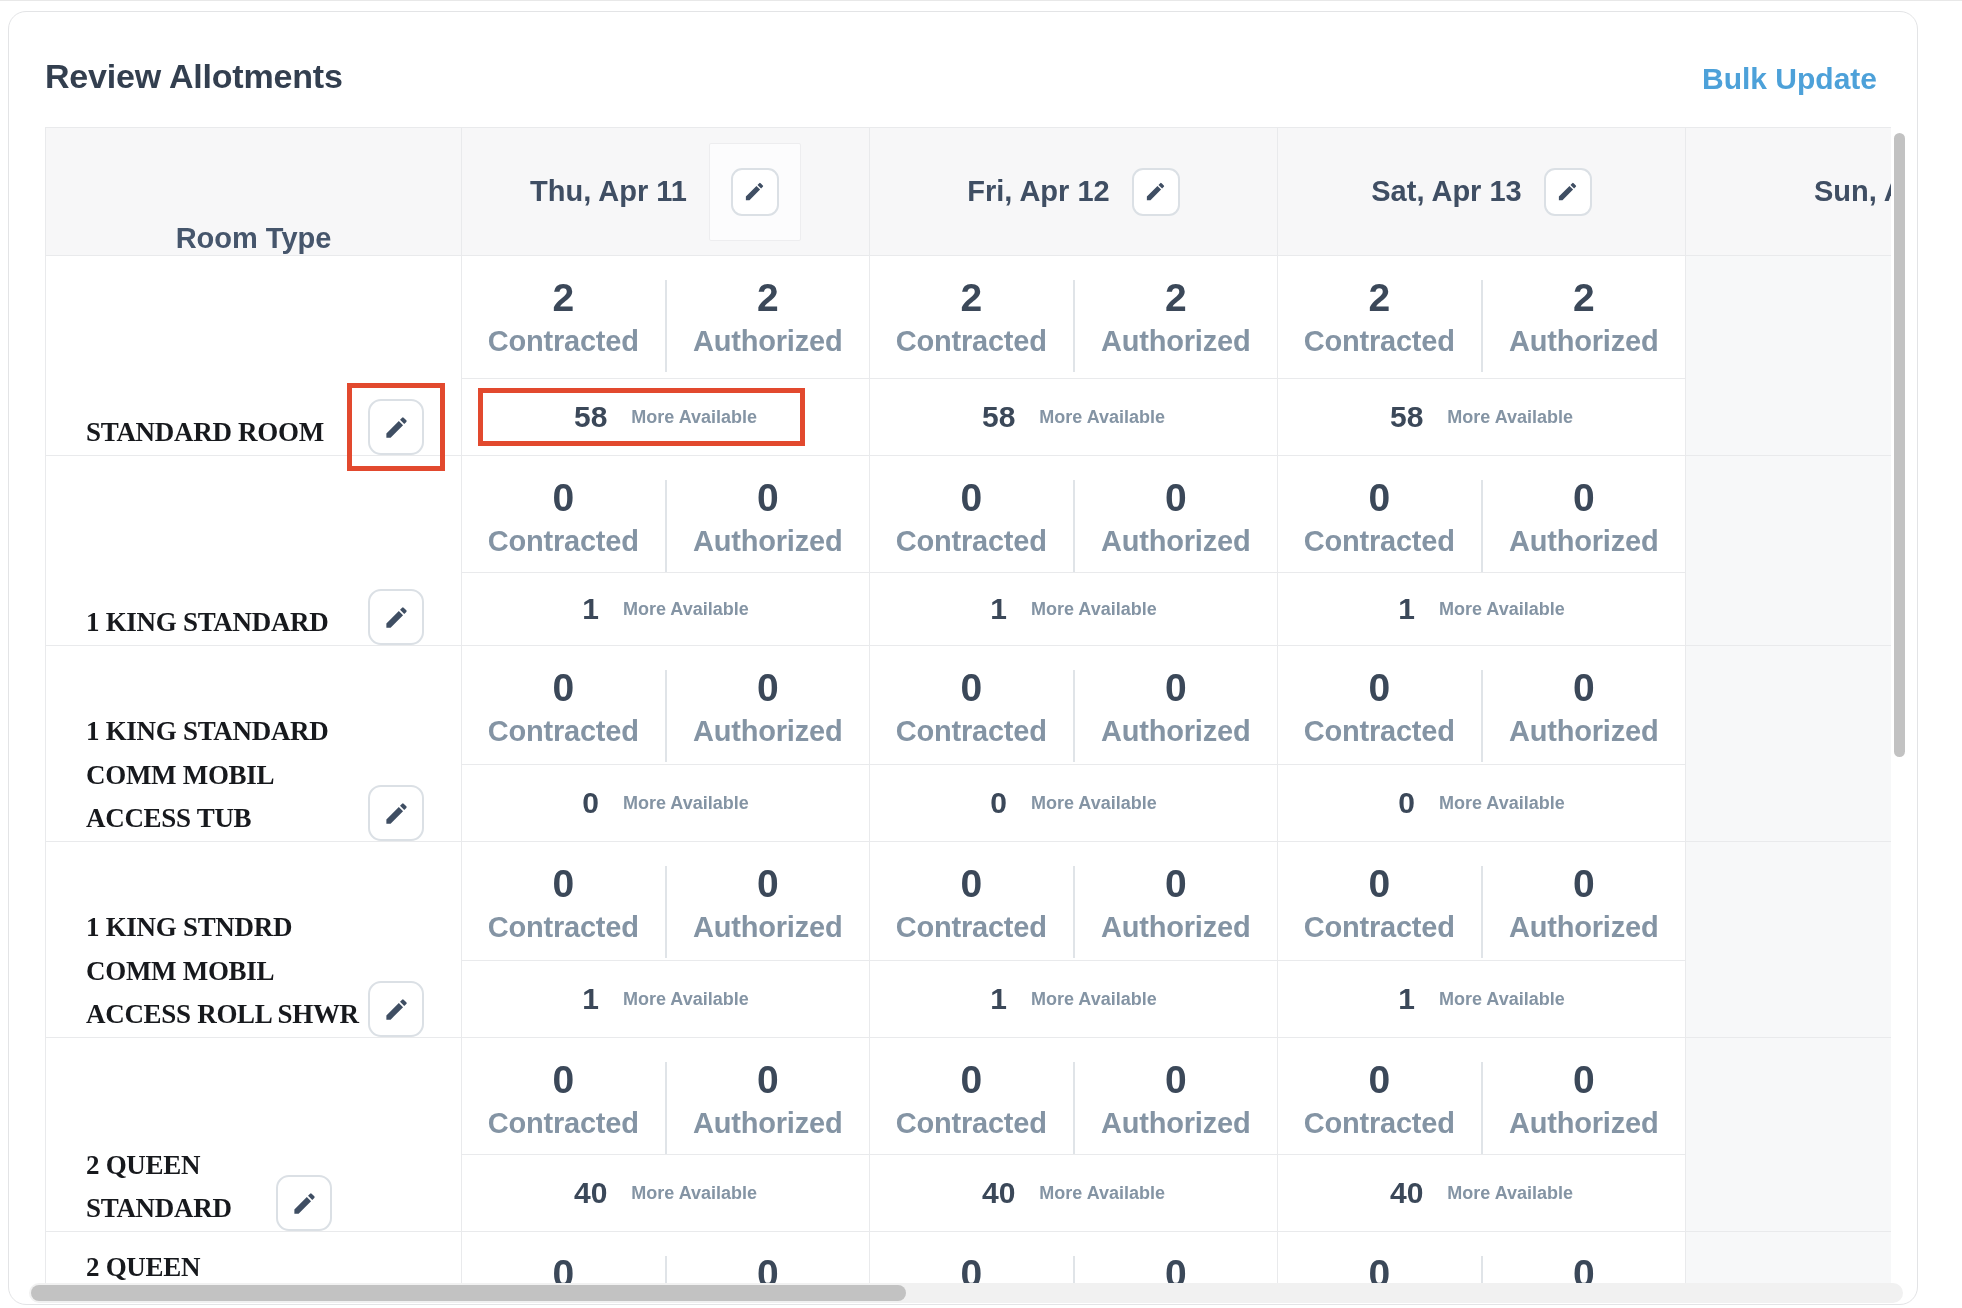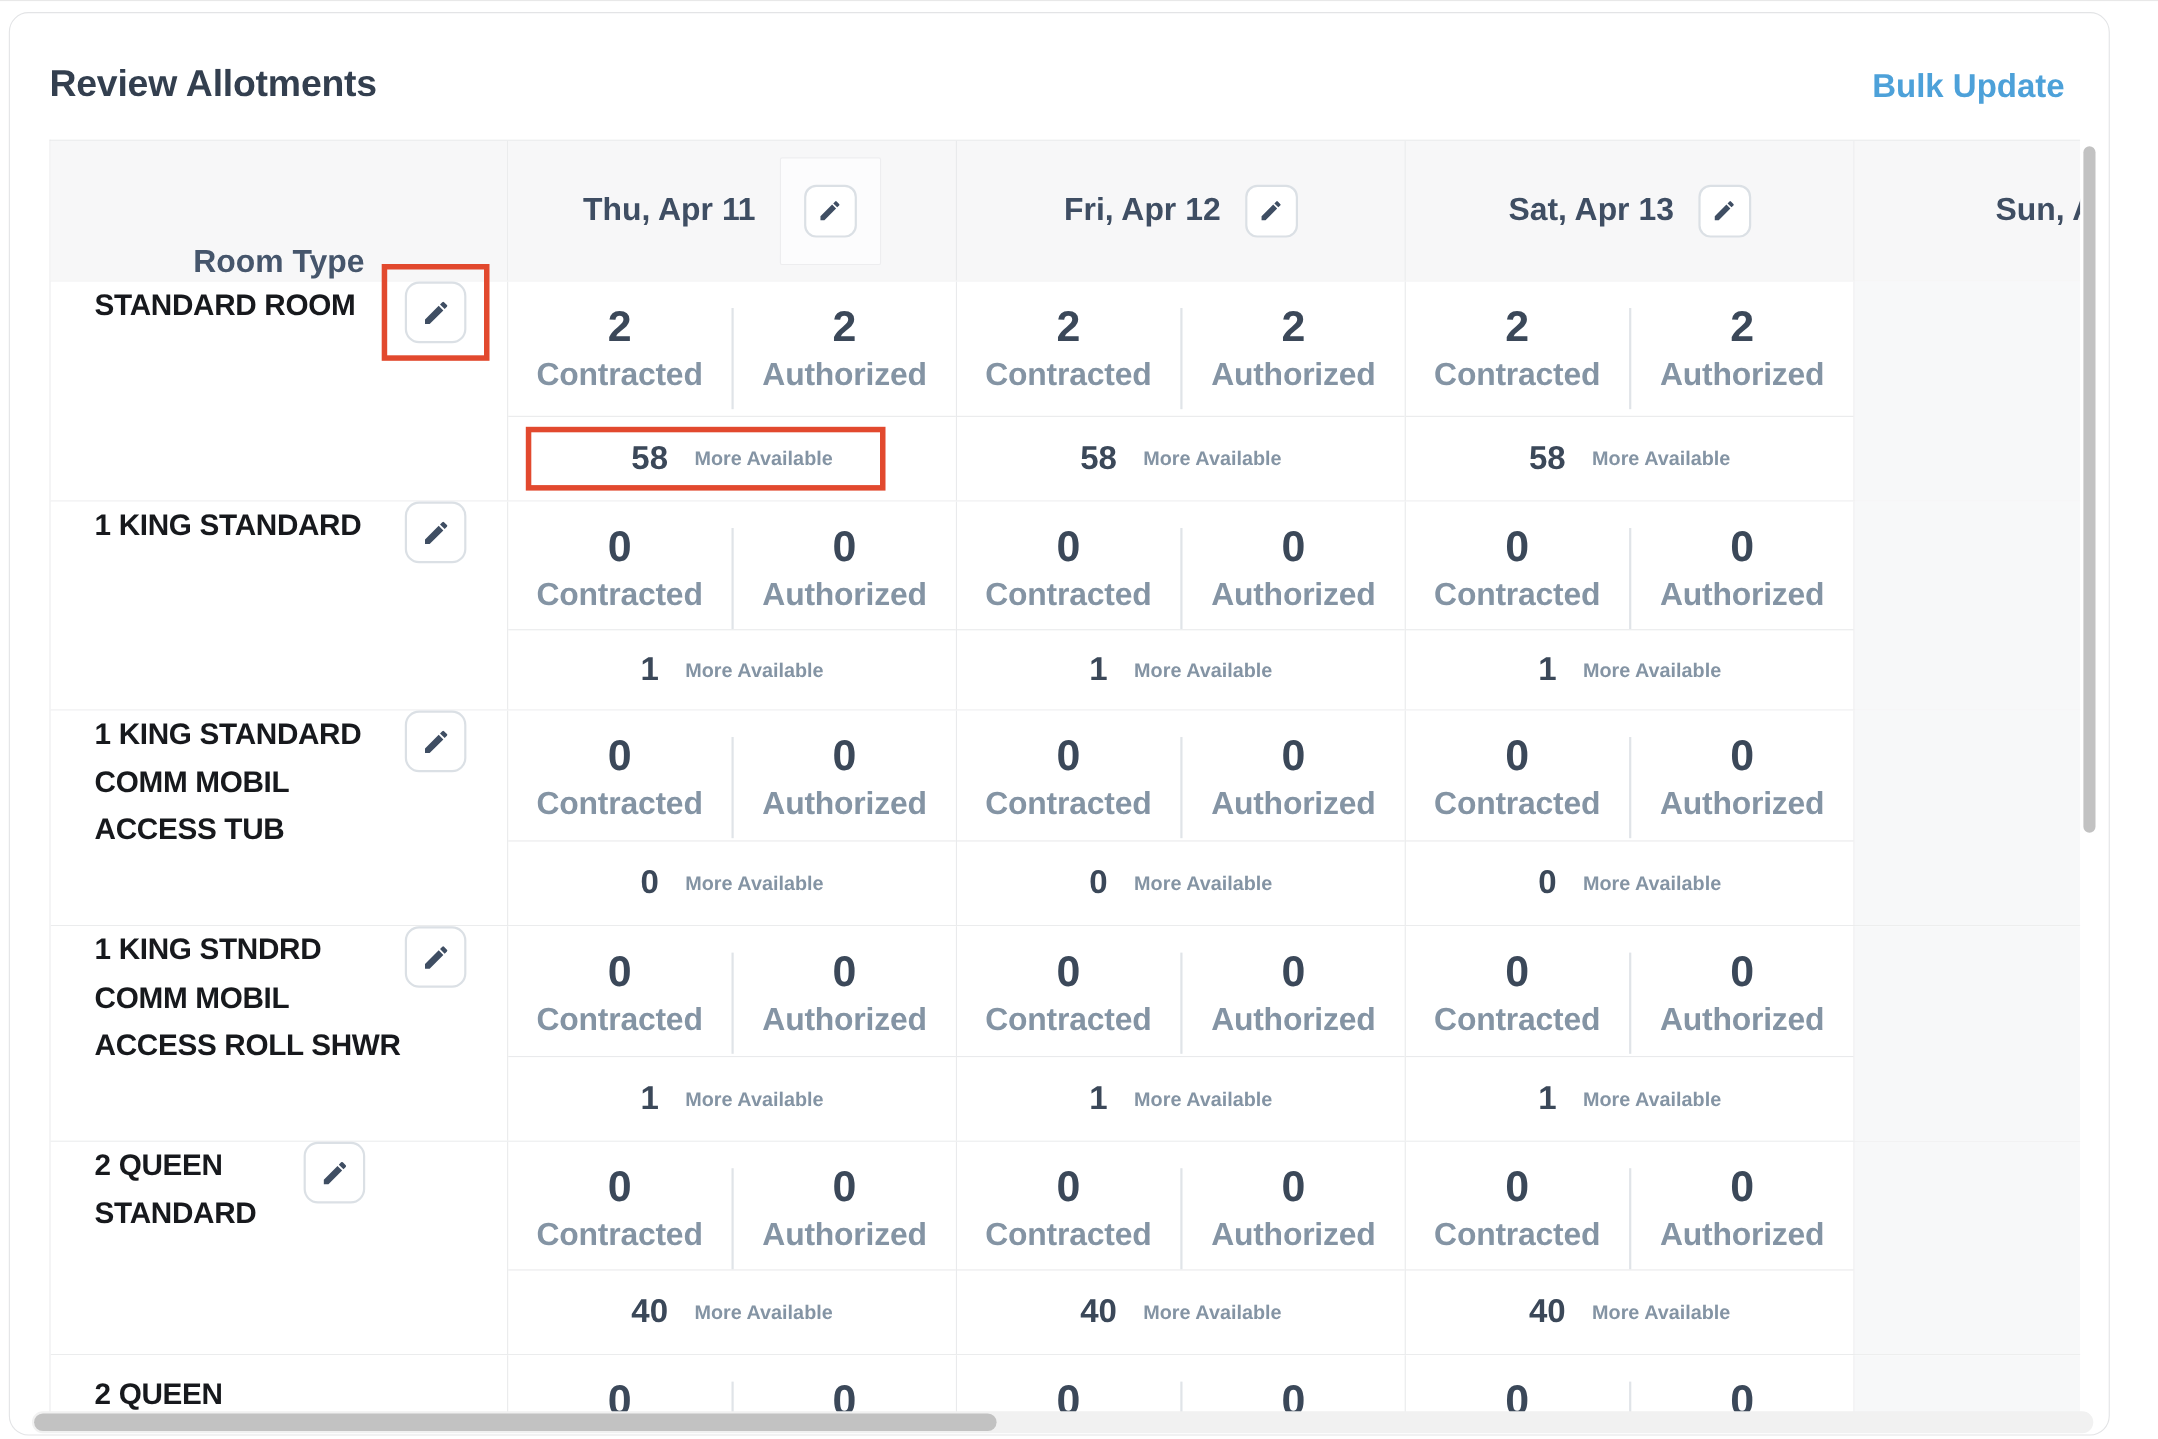--- a/index.html
+++ b/index.html
@@ -34,21 +34,21 @@
   .bulk{font-size:30px; font-weight:bold; color:var(--link); text-decoration:none; cursor:pointer;}
 
   .table-wrap{position:relative; margin:31px 0 0 36px; width:1861px; height:1160px;}
   .viewport{width:1846px; height:1160px; overflow:hidden; border-left:1px solid var(--border); border-top:1px solid var(--border);}
   .grid{width:2048px;}
 
   .trow{display:flex; border-bottom:1px solid var(--border); background:#fff;}
   .r-head{height:128px;}
   .r-0{height:200px;} .r-1{height:190px;} .r-2{height:196px;} .r-3{height:196px;} .r-4{height:194px;} .r-5{height:200px;}
 
-  .c-room{width:416px; border-right:1px solid var(--border); display:flex; align-items:flex-start; padding:0 34px 0 40px;}
+  .c-room{width:416px; border-right:1px solid var(--border); display:flex; align-items:flex-end; padding:0 34px 0 40px;font-family:Liberation Serif, serif;}
   .c-date{width:408px; border-right:1px solid var(--border); display:flex; flex-direction:column;}
   .c-sun{width:408px; background:#f7f8f9;}
 
   
   .r-head > div{background:var(--header-bg);}
   .h-room{width:416px; border-right:1px solid var(--border); display:flex; align-items:flex-end; justify-content:center;}
   .h-room span{font-size:29px; font-weight:600; color:#46566c;}
   .h-date{width:408px; border-right:1px solid var(--border); display:flex; align-items:center; justify-content:center; gap:22px;}
   .h-date .dlabel{font-size:29px; font-weight:bold; color:#3f4e63;}
   .h-sun{width:408px; display:flex; align-items:center; justify-content:flex-start; padding-left:128px;}

